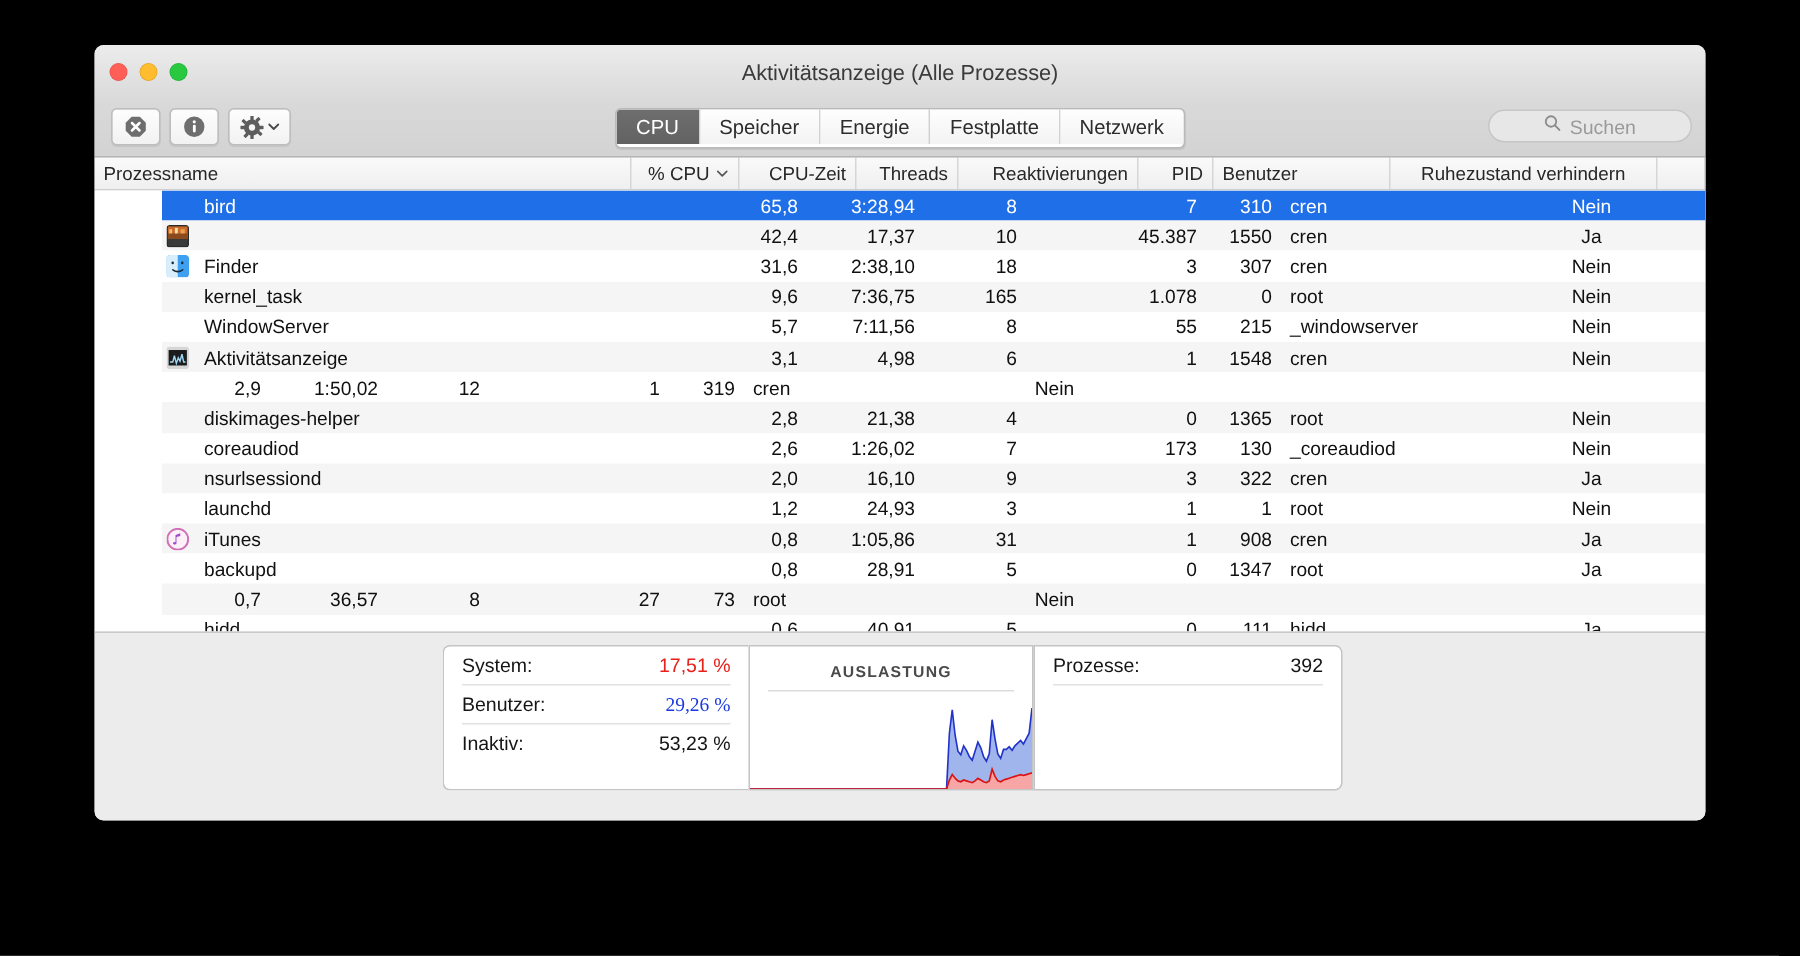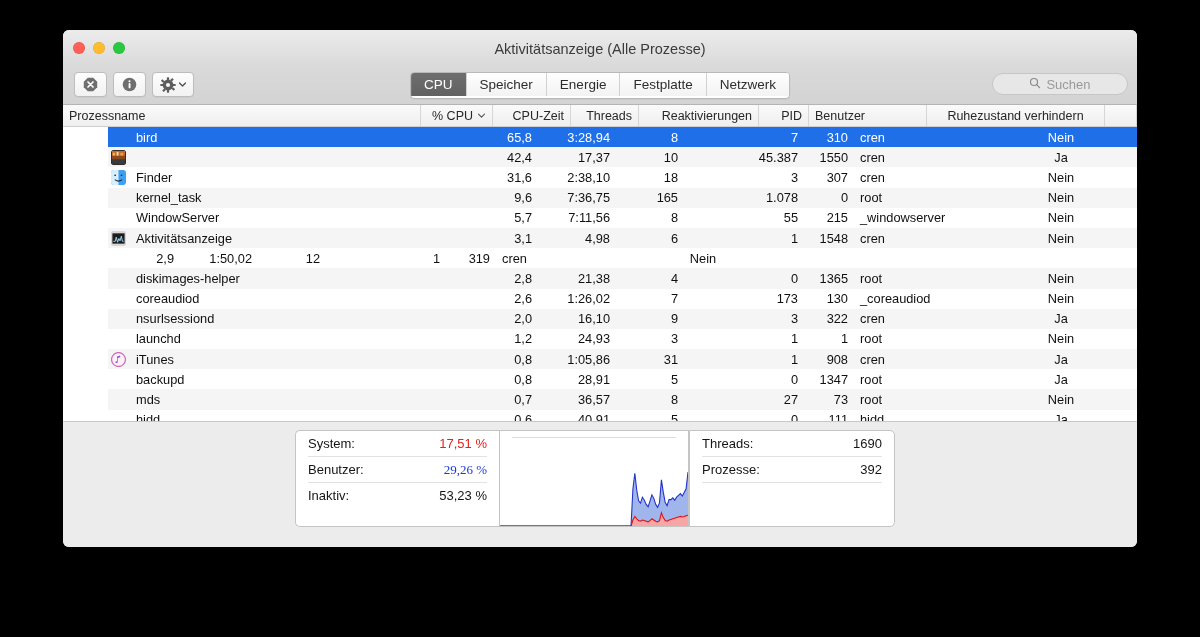--- a/index.html
+++ b/index.html
@@ -782,24 +782,20 @@
           </div>
           <div class="cell" style="width: 118px; flex: 0 0 118px;">
             <span>root</span>
           </div>
           <div class="cell center" style="width: 178px; flex: 0 0 178px;">
             <span>Ja</span>
           </div>
           <div class="cell" style="width: 32px; flex: 0 0 32px;"></div>
         </div>
         <div class="row even">
-          <div class="cell proc-name" style="width: 358px; flex: 0 0 358px;">
-            <span class="proc-icon blank"></span>
-            <span>mds</span>
-          </div>
           <div class="cell num" style="width: 72px; flex: 0 0 72px;">
             <span>0,7</span>
           </div>
           <div class="cell num" style="width: 78px; flex: 0 0 78px;">
             <span>36,57</span>
           </div>
           <div class="cell num" style="width: 68px; flex: 0 0 68px;">
             <span>8</span>
           </div>
           <div class="cell num" style="width: 120px; flex: 0 0 120px;">
@@ -858,37 +854,34 @@
               <span>Benutzer:</span>
               <span class="stat-val" style="color: rgb(24, 56, 224); font-family: Liberation Serif, serif;">29,26 %</span>
             </div>
             <div class="stat-line">
               <span>Inaktiv:</span>
               <span class="stat-val" style="color: rgb(21, 21, 21);">53,23 %</span>
             </div>
           </div>
 
         <div class="panel mid">
+          <div class="mid-title">AUSLASTUNG</div>
           <div class="mid-rule"></div>
           <div class="graph" id="graph">
               <svg viewBox="0 0 190 60" preserveAspectRatio="none">
                 <path d="M0.00,60.00 L1.92,60.00 L3.84,60.00 L5.76,60.00 L7.68,60.00 L9.60,60.00 L11.52,60.00 L13.43,60.00 L15.35,60.00 L17.27,60.00 L19.19,60.00 L21.11,60.00 L23.03,60.00 L24.95,60.00 L26.87,60.00 L28.79,60.00 L30.71,60.00 L32.63,60.00 L34.55,60.00 L36.46,60.00 L38.38,60.00 L40.30,60.00 L42.22,60.00 L44.14,60.00 L46.06,60.00 L47.98,60.00 L49.90,60.00 L51.82,60.00 L53.74,60.00 L55.66,60.00 L57.58,60.00 L59.49,60.00 L61.41,60.00 L63.33,60.00 L65.25,60.00 L67.17,60.00 L69.09,60.00 L71.01,60.00 L72.93,60.00 L74.85,60.00 L76.77,60.00 L78.69,60.00 L80.61,60.00 L82.53,60.00 L84.44,60.00 L86.36,60.00 L88.28,60.00 L90.20,60.00 L92.12,60.00 L94.04,60.00 L95.96,60.00 L97.88,60.00 L99.80,60.00 L101.72,60.00 L103.64,60.00 L105.56,60.00 L107.47,60.00 L109.39,60.00 L111.31,60.00 L113.23,60.00 L115.15,60.00 L117.07,60.00 L118.99,60.00 L120.91,60.00 L122.83,60.00 L124.75,60.00 L126.67,60.00 L128.59,60.00 L130.51,60.00 L132.42,60.00 L134.34,22.80 L136.26,7.20 L138.18,24.00 L140.10,34.80 L142.02,37.20 L143.94,31.20 L145.86,34.20 L147.78,38.40 L149.70,40.80 L151.62,34.80 L153.54,28.80 L155.45,32.40 L157.37,38.40 L159.29,41.40 L161.21,36.60 L163.13,13.80 L165.05,26.40 L166.97,36.60 L168.89,39.60 L170.81,33.60 L172.73,33.60 L174.65,31.80 L176.57,34.20 L178.48,31.20 L180.40,29.40 L182.32,27.60 L184.24,30.00 L186.16,26.40 L188.08,22.80 L190.00,6.00 L190.00,49.20 L188.08,49.80 L186.16,50.40 L184.24,51.00 L182.32,50.40 L180.40,51.00 L178.48,51.60 L176.57,52.20 L174.65,52.80 L172.73,53.40 L170.81,54.00 L168.89,55.20 L166.97,54.60 L165.05,51.60 L163.13,46.80 L161.21,54.60 L159.29,55.80 L157.37,55.20 L155.45,54.00 L153.54,52.80 L151.62,54.60 L149.70,55.80 L147.78,55.20 L145.86,54.60 L143.94,54.00 L142.02,55.20 L140.10,54.60 L138.18,52.80 L136.26,50.40 L134.34,54.00 L132.42,60.00 L130.51,60.00 L128.59,60.00 L126.67,60.00 L124.75,60.00 L122.83,60.00 L120.91,60.00 L118.99,60.00 L117.07,60.00 L115.15,60.00 L113.23,60.00 L111.31,60.00 L109.39,60.00 L107.47,60.00 L105.56,60.00 L103.64,60.00 L101.72,60.00 L99.80,60.00 L97.88,60.00 L95.96,60.00 L94.04,60.00 L92.12,60.00 L90.20,60.00 L88.28,60.00 L86.36,60.00 L84.44,60.00 L82.53,60.00 L80.61,60.00 L78.69,60.00 L76.77,60.00 L74.85,60.00 L72.93,60.00 L71.01,60.00 L69.09,60.00 L67.17,60.00 L65.25,60.00 L63.33,60.00 L61.41,60.00 L59.49,60.00 L57.58,60.00 L55.66,60.00 L53.74,60.00 L51.82,60.00 L49.90,60.00 L47.98,60.00 L46.06,60.00 L44.14,60.00 L42.22,60.00 L40.30,60.00 L38.38,60.00 L36.46,60.00 L34.55,60.00 L32.63,60.00 L30.71,60.00 L28.79,60.00 L26.87,60.00 L24.95,60.00 L23.03,60.00 L21.11,60.00 L19.19,60.00 L17.27,60.00 L15.35,60.00 L13.43,60.00 L11.52,60.00 L9.60,60.00 L7.68,60.00 L5.76,60.00 L3.84,60.00 L1.92,60.00 L0.00,60.00 Z" fill="#8fa8e8" opacity="0.85"></path>
                 <path d="M0.00,60.00 L1.92,60.00 L3.84,60.00 L5.76,60.00 L7.68,60.00 L9.60,60.00 L11.52,60.00 L13.43,60.00 L15.35,60.00 L17.27,60.00 L19.19,60.00 L21.11,60.00 L23.03,60.00 L24.95,60.00 L26.87,60.00 L28.79,60.00 L30.71,60.00 L32.63,60.00 L34.55,60.00 L36.46,60.00 L38.38,60.00 L40.30,60.00 L42.22,60.00 L44.14,60.00 L46.06,60.00 L47.98,60.00 L49.90,60.00 L51.82,60.00 L53.74,60.00 L55.66,60.00 L57.58,60.00 L59.49,60.00 L61.41,60.00 L63.33,60.00 L65.25,60.00 L67.17,60.00 L69.09,60.00 L71.01,60.00 L72.93,60.00 L74.85,60.00 L76.77,60.00 L78.69,60.00 L80.61,60.00 L82.53,60.00 L84.44,60.00 L86.36,60.00 L88.28,60.00 L90.20,60.00 L92.12,60.00 L94.04,60.00 L95.96,60.00 L97.88,60.00 L99.80,60.00 L101.72,60.00 L103.64,60.00 L105.56,60.00 L107.47,60.00 L109.39,60.00 L111.31,60.00 L113.23,60.00 L115.15,60.00 L117.07,60.00 L118.99,60.00 L120.91,60.00 L122.83,60.00 L124.75,60.00 L126.67,60.00 L128.59,60.00 L130.51,60.00 L132.42,60.00 L134.34,54.00 L136.26,50.40 L138.18,52.80 L140.10,54.60 L142.02,55.20 L143.94,54.00 L145.86,54.60 L147.78,55.20 L149.70,55.80 L151.62,54.60 L153.54,52.80 L155.45,54.00 L157.37,55.20 L159.29,55.80 L161.21,54.60 L163.13,46.80 L165.05,51.60 L166.97,54.60 L168.89,55.20 L170.81,54.00 L172.73,53.40 L174.65,52.80 L176.57,52.20 L178.48,51.60 L180.40,51.00 L182.32,50.40 L184.24,51.00 L186.16,50.40 L188.08,49.80 L190.00,49.20 L190.00,60 L0.00,60 Z" fill="#f7a0a0" opacity="0.95"></path>
                 <path d="M0.00,60.00 L1.92,60.00 L3.84,60.00 L5.76,60.00 L7.68,60.00 L9.60,60.00 L11.52,60.00 L13.43,60.00 L15.35,60.00 L17.27,60.00 L19.19,60.00 L21.11,60.00 L23.03,60.00 L24.95,60.00 L26.87,60.00 L28.79,60.00 L30.71,60.00 L32.63,60.00 L34.55,60.00 L36.46,60.00 L38.38,60.00 L40.30,60.00 L42.22,60.00 L44.14,60.00 L46.06,60.00 L47.98,60.00 L49.90,60.00 L51.82,60.00 L53.74,60.00 L55.66,60.00 L57.58,60.00 L59.49,60.00 L61.41,60.00 L63.33,60.00 L65.25,60.00 L67.17,60.00 L69.09,60.00 L71.01,60.00 L72.93,60.00 L74.85,60.00 L76.77,60.00 L78.69,60.00 L80.61,60.00 L82.53,60.00 L84.44,60.00 L86.36,60.00 L88.28,60.00 L90.20,60.00 L92.12,60.00 L94.04,60.00 L95.96,60.00 L97.88,60.00 L99.80,60.00 L101.72,60.00 L103.64,60.00 L105.56,60.00 L107.47,60.00 L109.39,60.00 L111.31,60.00 L113.23,60.00 L115.15,60.00 L117.07,60.00 L118.99,60.00 L120.91,60.00 L122.83,60.00 L124.75,60.00 L126.67,60.00 L128.59,60.00 L130.51,60.00 L132.42,60.00 L134.34,22.80 L136.26,7.20 L138.18,24.00 L140.10,34.80 L142.02,37.20 L143.94,31.20 L145.86,34.20 L147.78,38.40 L149.70,40.80 L151.62,34.80 L153.54,28.80 L155.45,32.40 L157.37,38.40 L159.29,41.40 L161.21,36.60 L163.13,13.80 L165.05,26.40 L166.97,36.60 L168.89,39.60 L170.81,33.60 L172.73,33.60 L174.65,31.80 L176.57,34.20 L178.48,31.20 L180.40,29.40 L182.32,27.60 L184.24,30.00 L186.16,26.40 L188.08,22.80 L190.00,6.00" stroke="#2233cc" stroke-width="1.1" fill="none"></path>
                 <path d="M0.00,60.00 L1.92,60.00 L3.84,60.00 L5.76,60.00 L7.68,60.00 L9.60,60.00 L11.52,60.00 L13.43,60.00 L15.35,60.00 L17.27,60.00 L19.19,60.00 L21.11,60.00 L23.03,60.00 L24.95,60.00 L26.87,60.00 L28.79,60.00 L30.71,60.00 L32.63,60.00 L34.55,60.00 L36.46,60.00 L38.38,60.00 L40.30,60.00 L42.22,60.00 L44.14,60.00 L46.06,60.00 L47.98,60.00 L49.90,60.00 L51.82,60.00 L53.74,60.00 L55.66,60.00 L57.58,60.00 L59.49,60.00 L61.41,60.00 L63.33,60.00 L65.25,60.00 L67.17,60.00 L69.09,60.00 L71.01,60.00 L72.93,60.00 L74.85,60.00 L76.77,60.00 L78.69,60.00 L80.61,60.00 L82.53,60.00 L84.44,60.00 L86.36,60.00 L88.28,60.00 L90.20,60.00 L92.12,60.00 L94.04,60.00 L95.96,60.00 L97.88,60.00 L99.80,60.00 L101.72,60.00 L103.64,60.00 L105.56,60.00 L107.47,60.00 L109.39,60.00 L111.31,60.00 L113.23,60.00 L115.15,60.00 L117.07,60.00 L118.99,60.00 L120.91,60.00 L122.83,60.00 L124.75,60.00 L126.67,60.00 L128.59,60.00 L130.51,60.00 L132.42,60.00 L134.34,54.00 L136.26,50.40 L138.18,52.80 L140.10,54.60 L142.02,55.20 L143.94,54.00 L145.86,54.60 L147.78,55.20 L149.70,55.80 L151.62,54.60 L153.54,52.80 L155.45,54.00 L157.37,55.20 L159.29,55.80 L161.21,54.60 L163.13,46.80 L165.05,51.60 L166.97,54.60 L168.89,55.20 L170.81,54.00 L172.73,53.40 L174.65,52.80 L176.57,52.20 L178.48,51.60 L180.40,51.00 L182.32,50.40 L184.24,51.00 L186.16,50.40 L188.08,49.80 L190.00,49.20" stroke="#dd1111" stroke-width="1.1" fill="none"></path>
               </svg>
             </div>
         </div>
 
         <div class="panel right" id="counts">
             <div class="stat-line">
-              <span>Threads:</span>
-              <span>1690</span>
-            </div>
-            <div class="stat-line">
               <span>Prozesse:</span>
               <span>392</span>
             </div>
             <div class="stat-line" style="border-bottom: none;"></div>
           </div>
       </div>
     </div>
 
   </div>
 </div>

